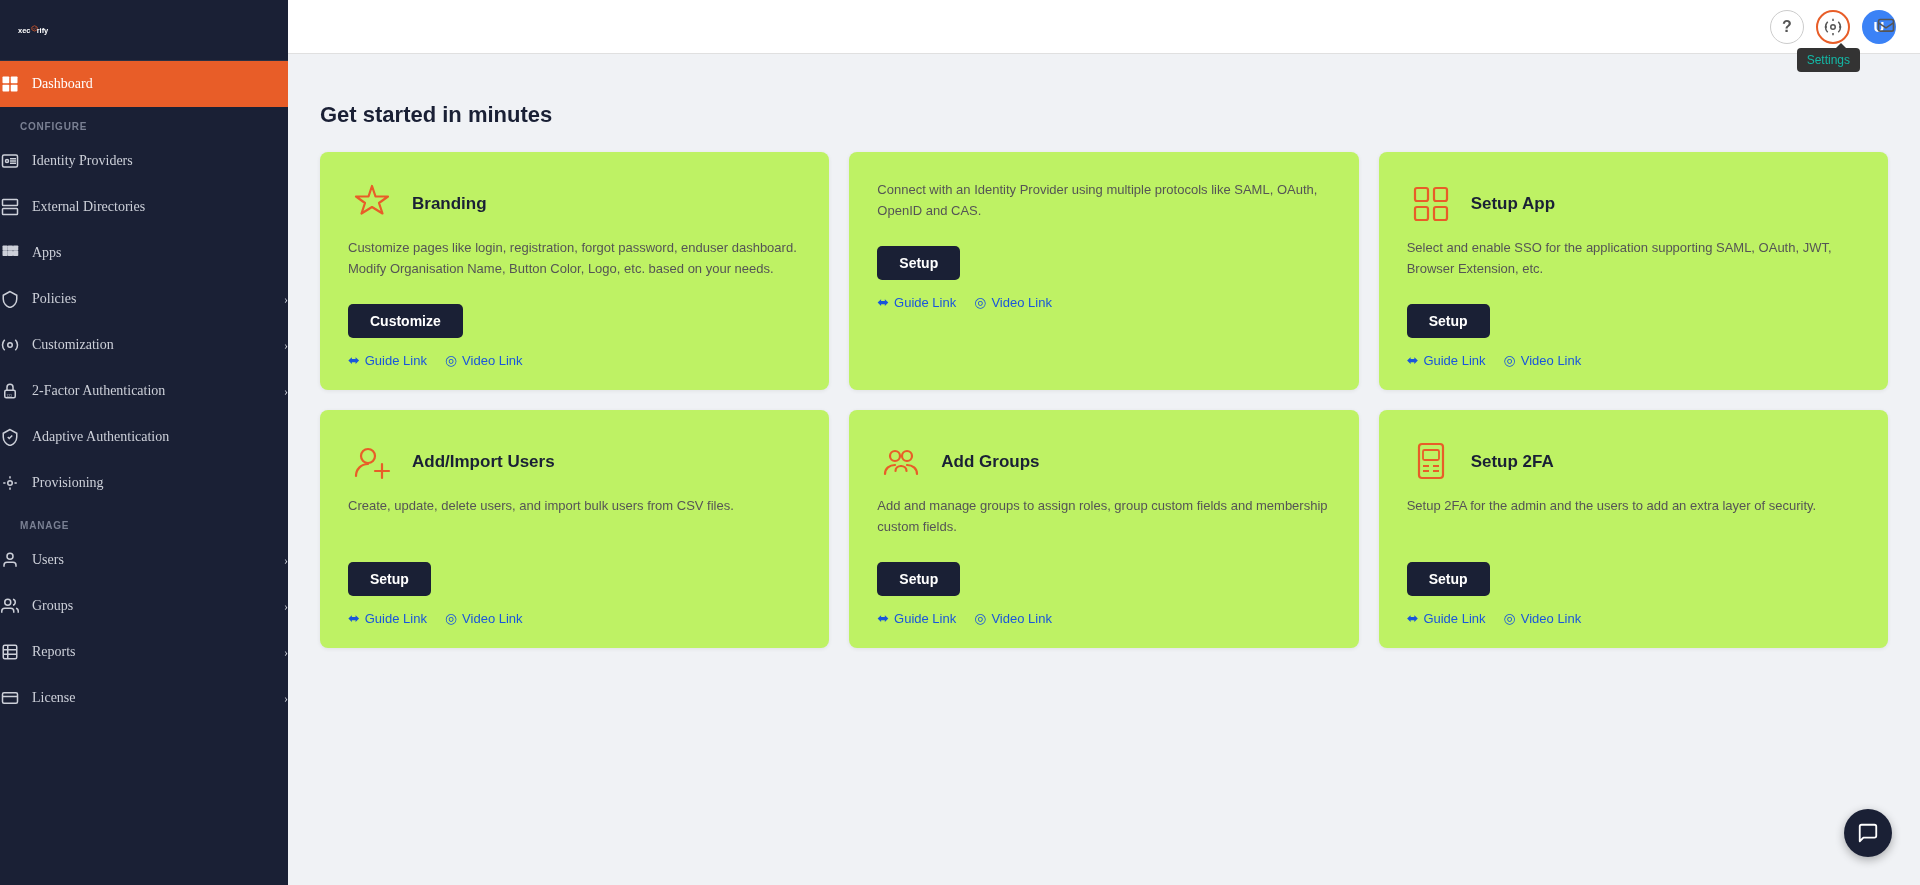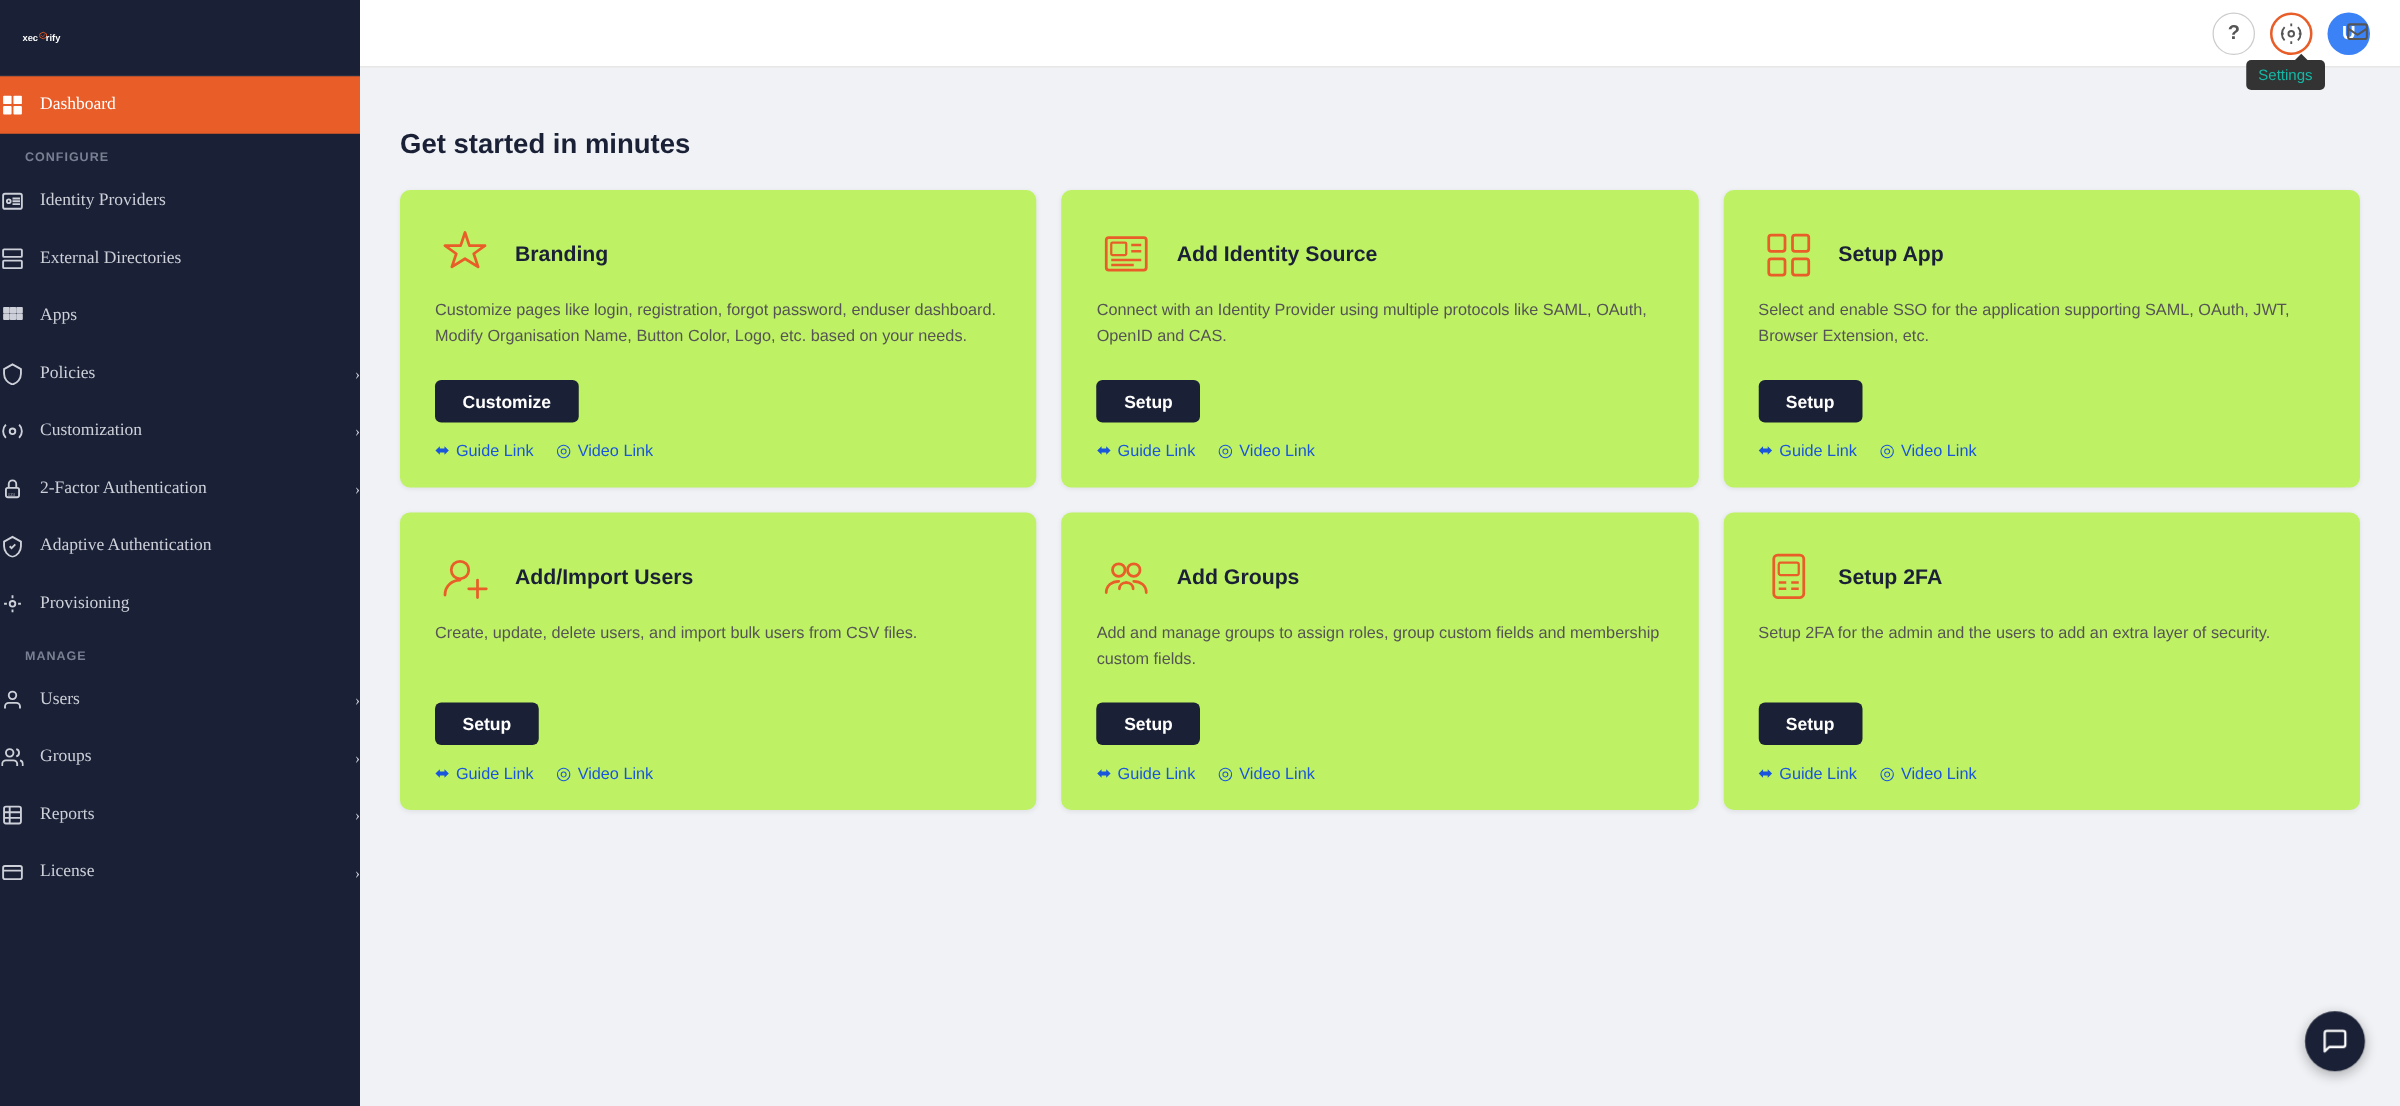--- a/index.html
+++ b/index.html
@@ -449,33 +449,20 @@
             <span>Guide Link</span>
           </a>
           <a class="card-link">
             <span class="card-link-icon">◎</span>
             <span>Video Link</span>
           </a>
         </div>
       </div>
 
       <div class="card">
-        <div class="card-header">
-          <div class="card-icon-wrap">
-            <svg width="44" height="44" viewBox="0 0 44 44" fill="none">
-              <rect x="6" y="8" width="32" height="26" rx="2" stroke="#e85d28" stroke-width="2.2"></rect>
-              <rect x="10" y="12" width="12" height="10" rx="1" fill="none" stroke="#e85d28" stroke-width="1.8"></rect>
-              <line x1="26" y1="14" x2="34" y2="14" stroke="#e85d28" stroke-width="2"></line>
-              <line x1="26" y1="19" x2="34" y2="19" stroke="#e85d28" stroke-width="2"></line>
-              <line x1="10" y1="26" x2="34" y2="26" stroke="#e85d28" stroke-width="2"></line>
-              <line x1="10" y1="30" x2="28" y2="30" stroke="#e85d28" stroke-width="2"></line>
-            </svg>
-          </div>
-          <span class="card-title">Add Identity Source</span>
-        </div>
         <div class="card-desc">Connect with an Identity Provider using multiple protocols like SAML, OAuth, OpenID and CAS.</div>
         <button class="card-btn">Setup</button>
         <div class="card-links">
           <a class="card-link">
             <span class="card-link-icon">⬌</span>
             <span>Guide Link</span>
           </a>
           <a class="card-link">
             <span class="card-link-icon">◎</span>
             <span>Video Link</span>

